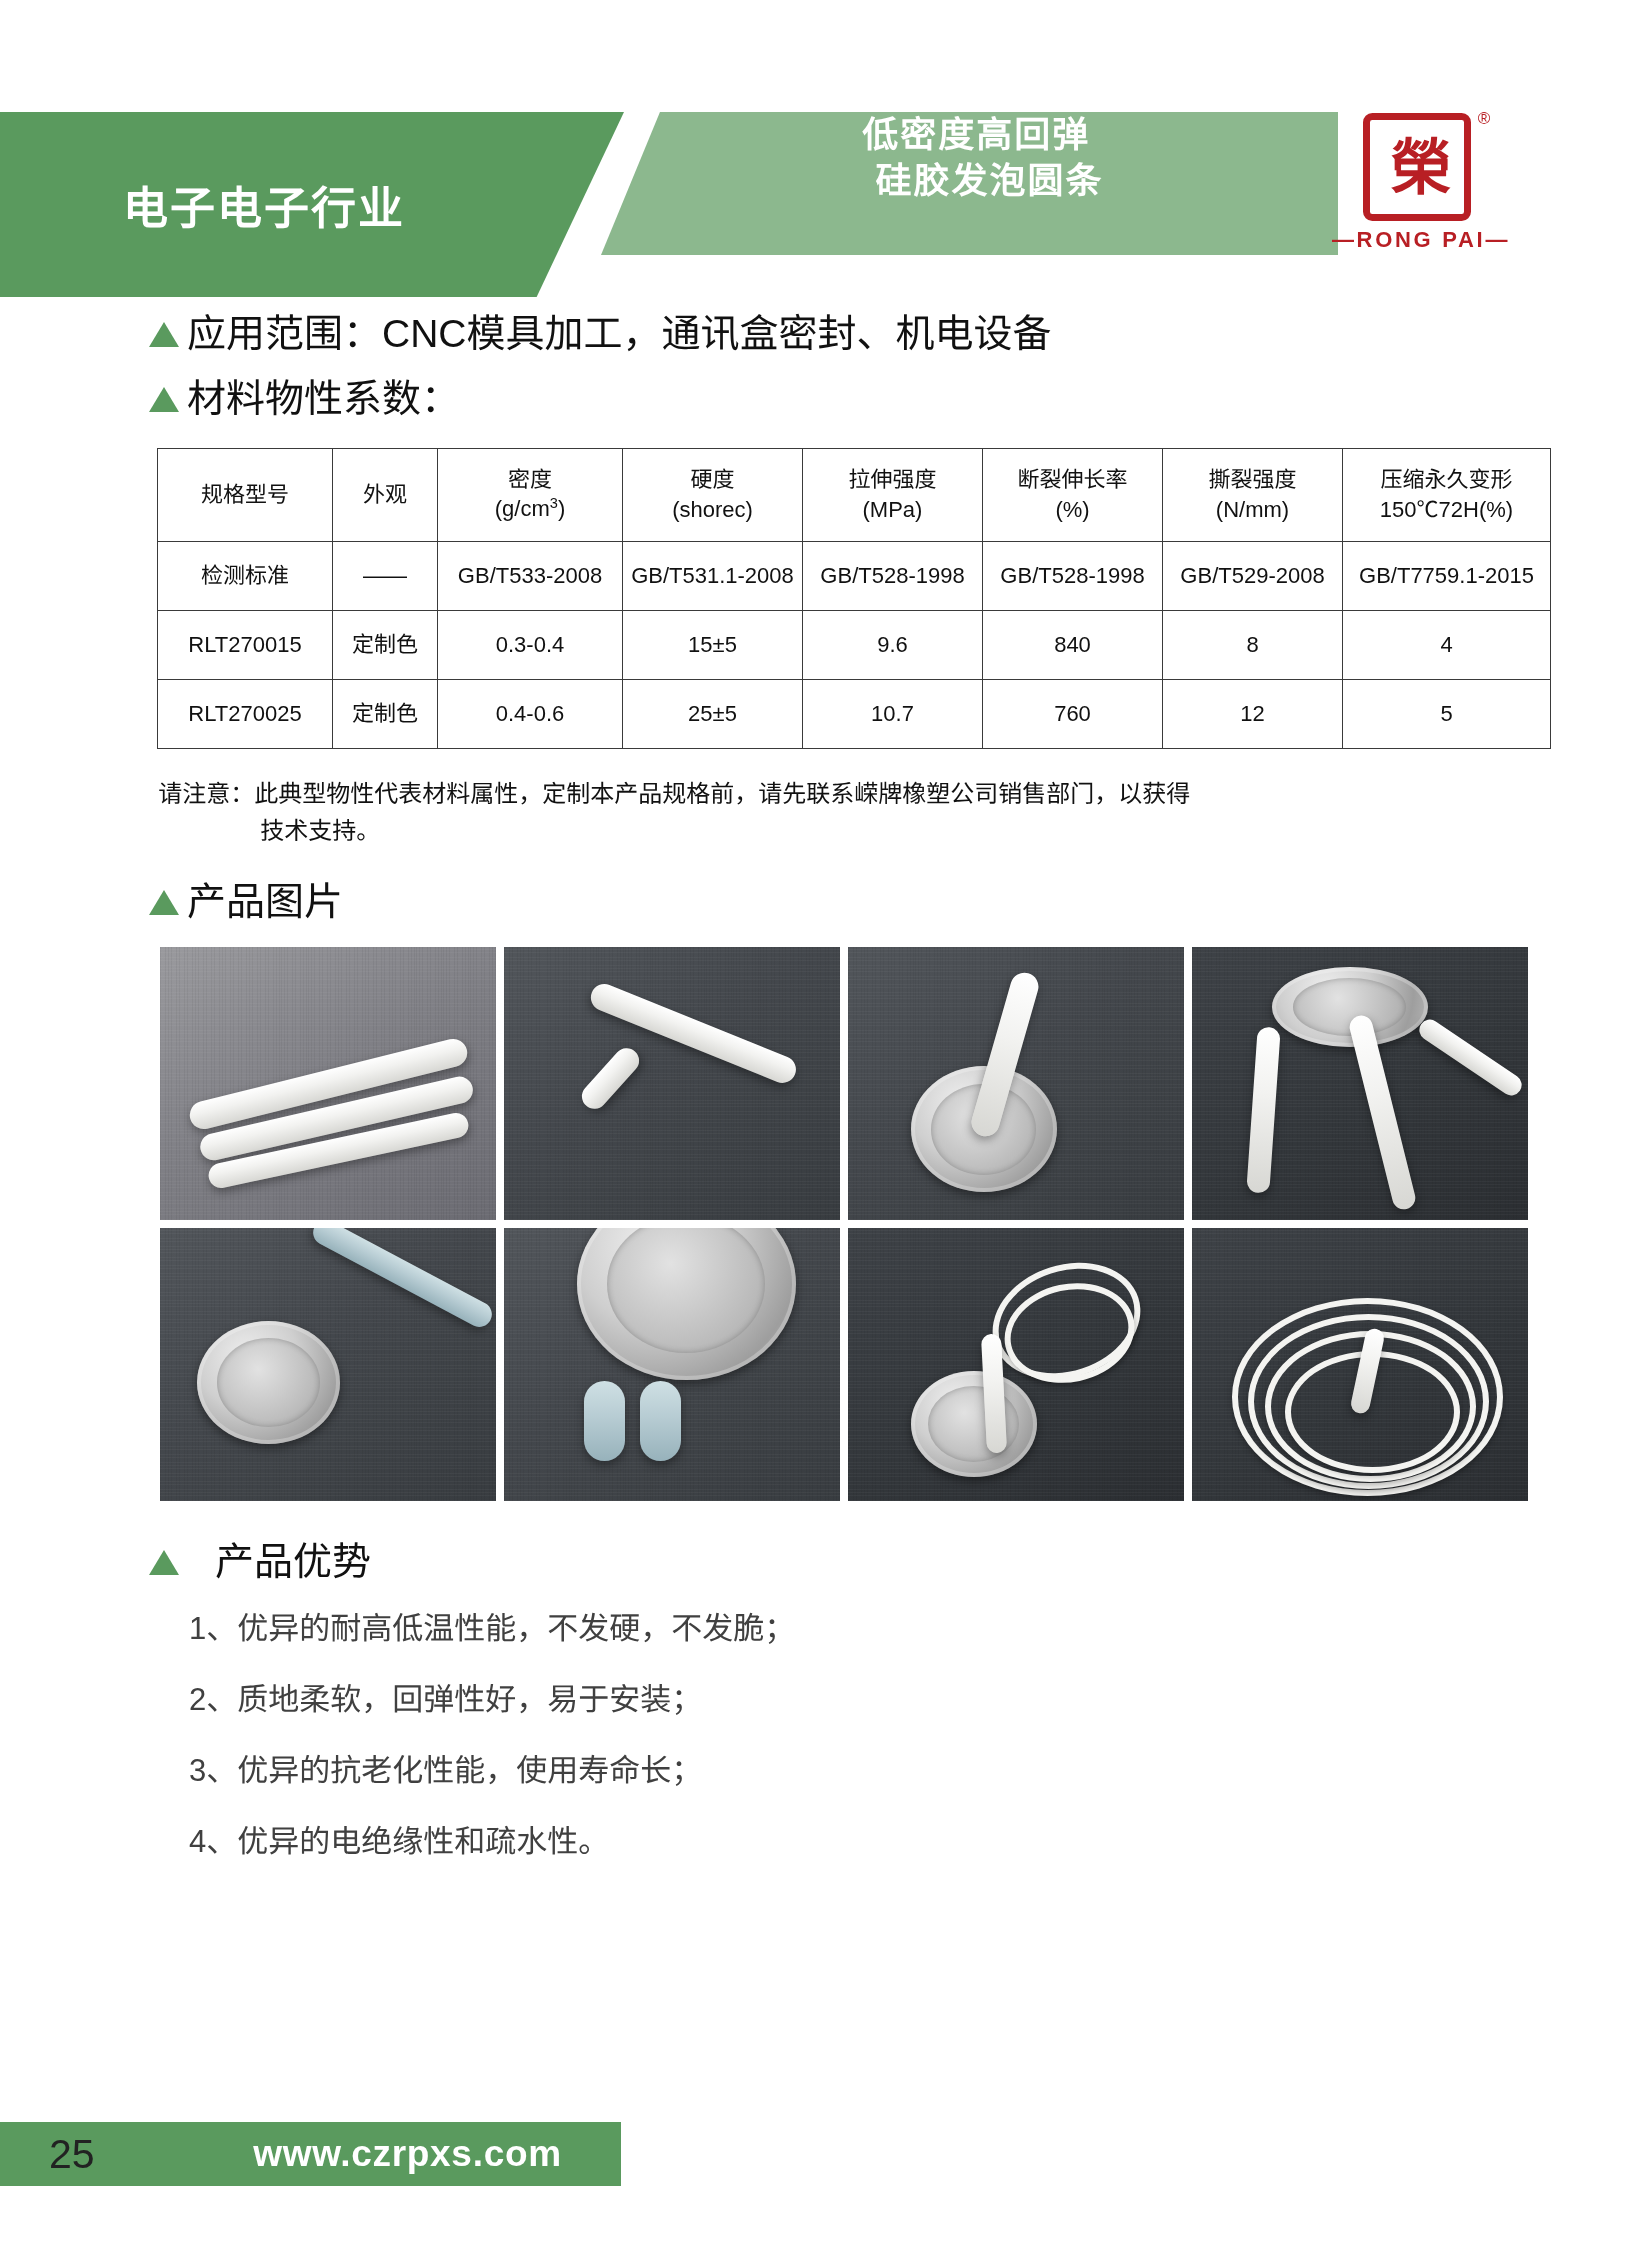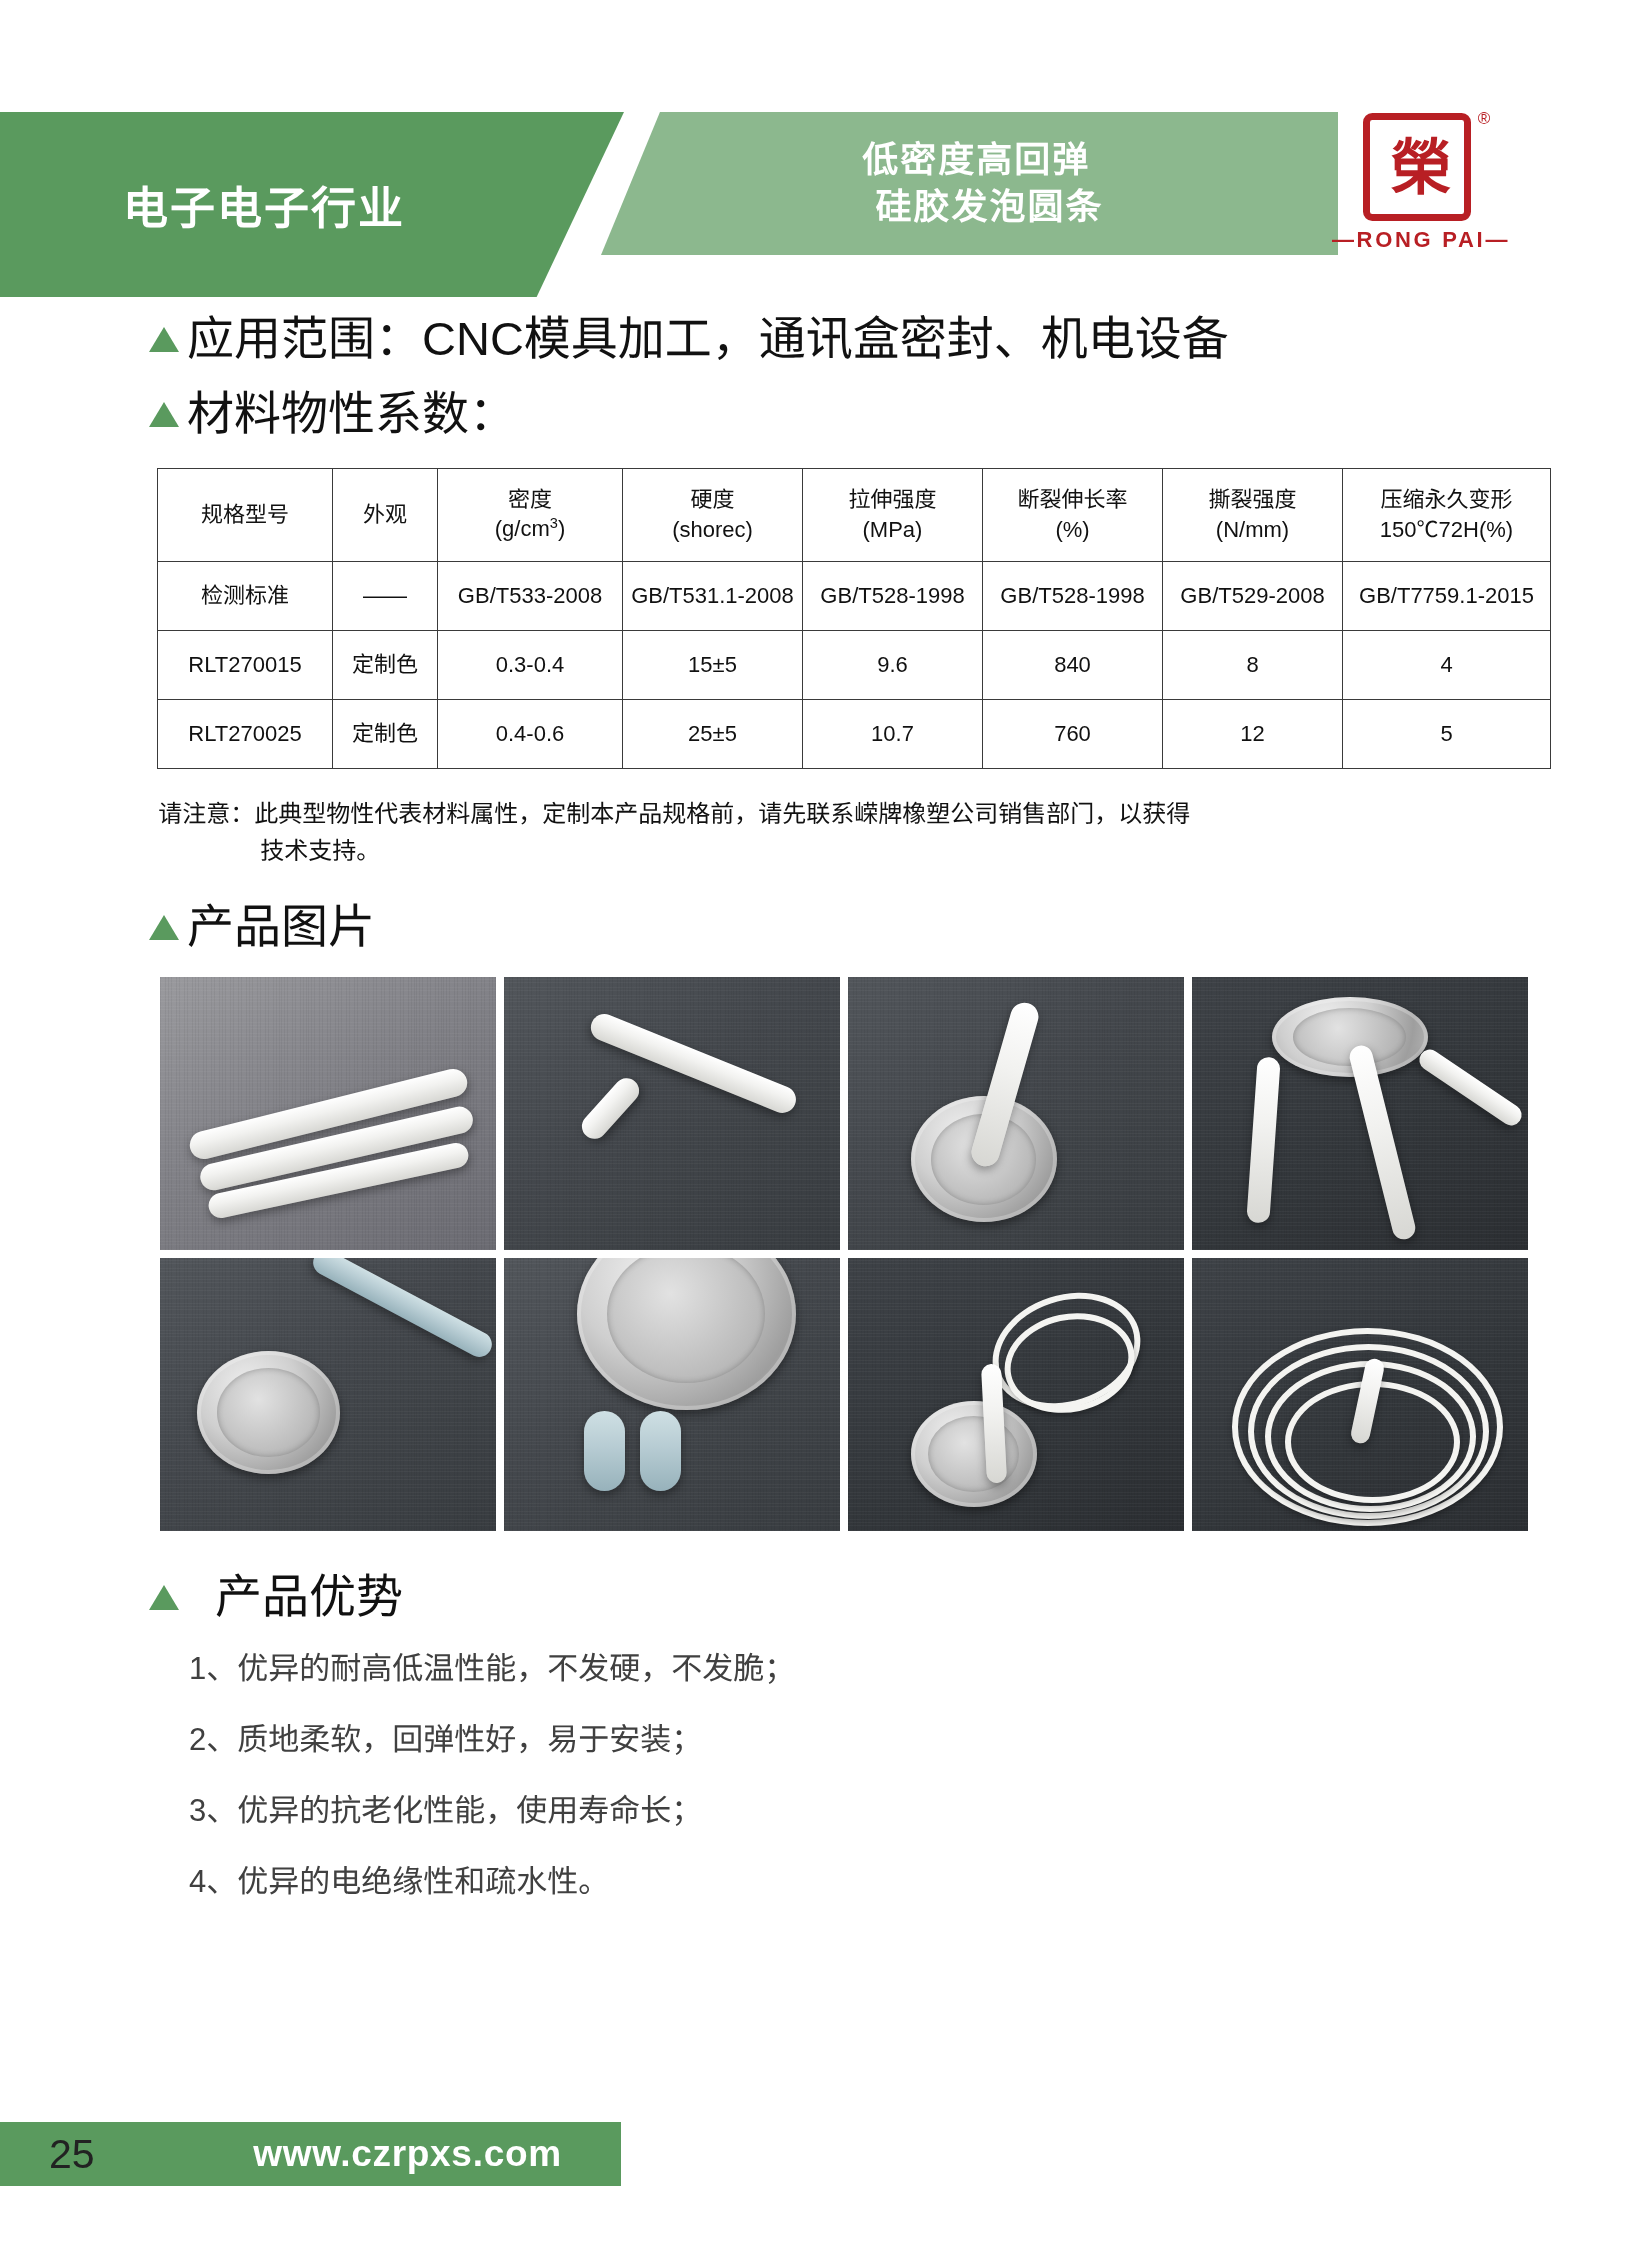--- a/index.html
+++ b/index.html
@@ -44,21 +44,20 @@
     position: absolute;
     left: 601px;
     top: 0;
     width: 737px;
     height: 143px;
     background: #8cb88e;
     clip-path: polygon(8% 0, 100% 0, 100% 100%, 0 100%);
     display: flex;
     flex-direction: column;
     align-items: center;
-    justify-content: center;
   }
   .header-band-mid .l1, .header-band-mid .l2 {
     color: #ffffff;
     font-size: 36px;
     font-weight: bold;
     letter-spacing: 2px;
     line-height: 1.28;
   }
   .header-band-mid .l1 { margin-left: 13.3px; }
   .header-band-mid .l2 { margin-left: 40px; }
@@ -131,21 +130,21 @@
   }
   .tri {
     width: 0; height: 0;
     border-left: 15.3px solid transparent;
     border-right: 15.3px solid transparent;
     border-bottom: 25px solid #5a9a5e;
     margin-right: 8px;
     flex: none;
   }
   .tri-head .txt {
-    font-size: 47px;
+    font-size: 39px;
     color: #111;
     line-height: 1.25;
   }
 
   .row-apply { margin-top: 32px; }
   .row-params { margin-top: 16px; }
 
   
   .spec-table {
     border-collapse: collapse;

